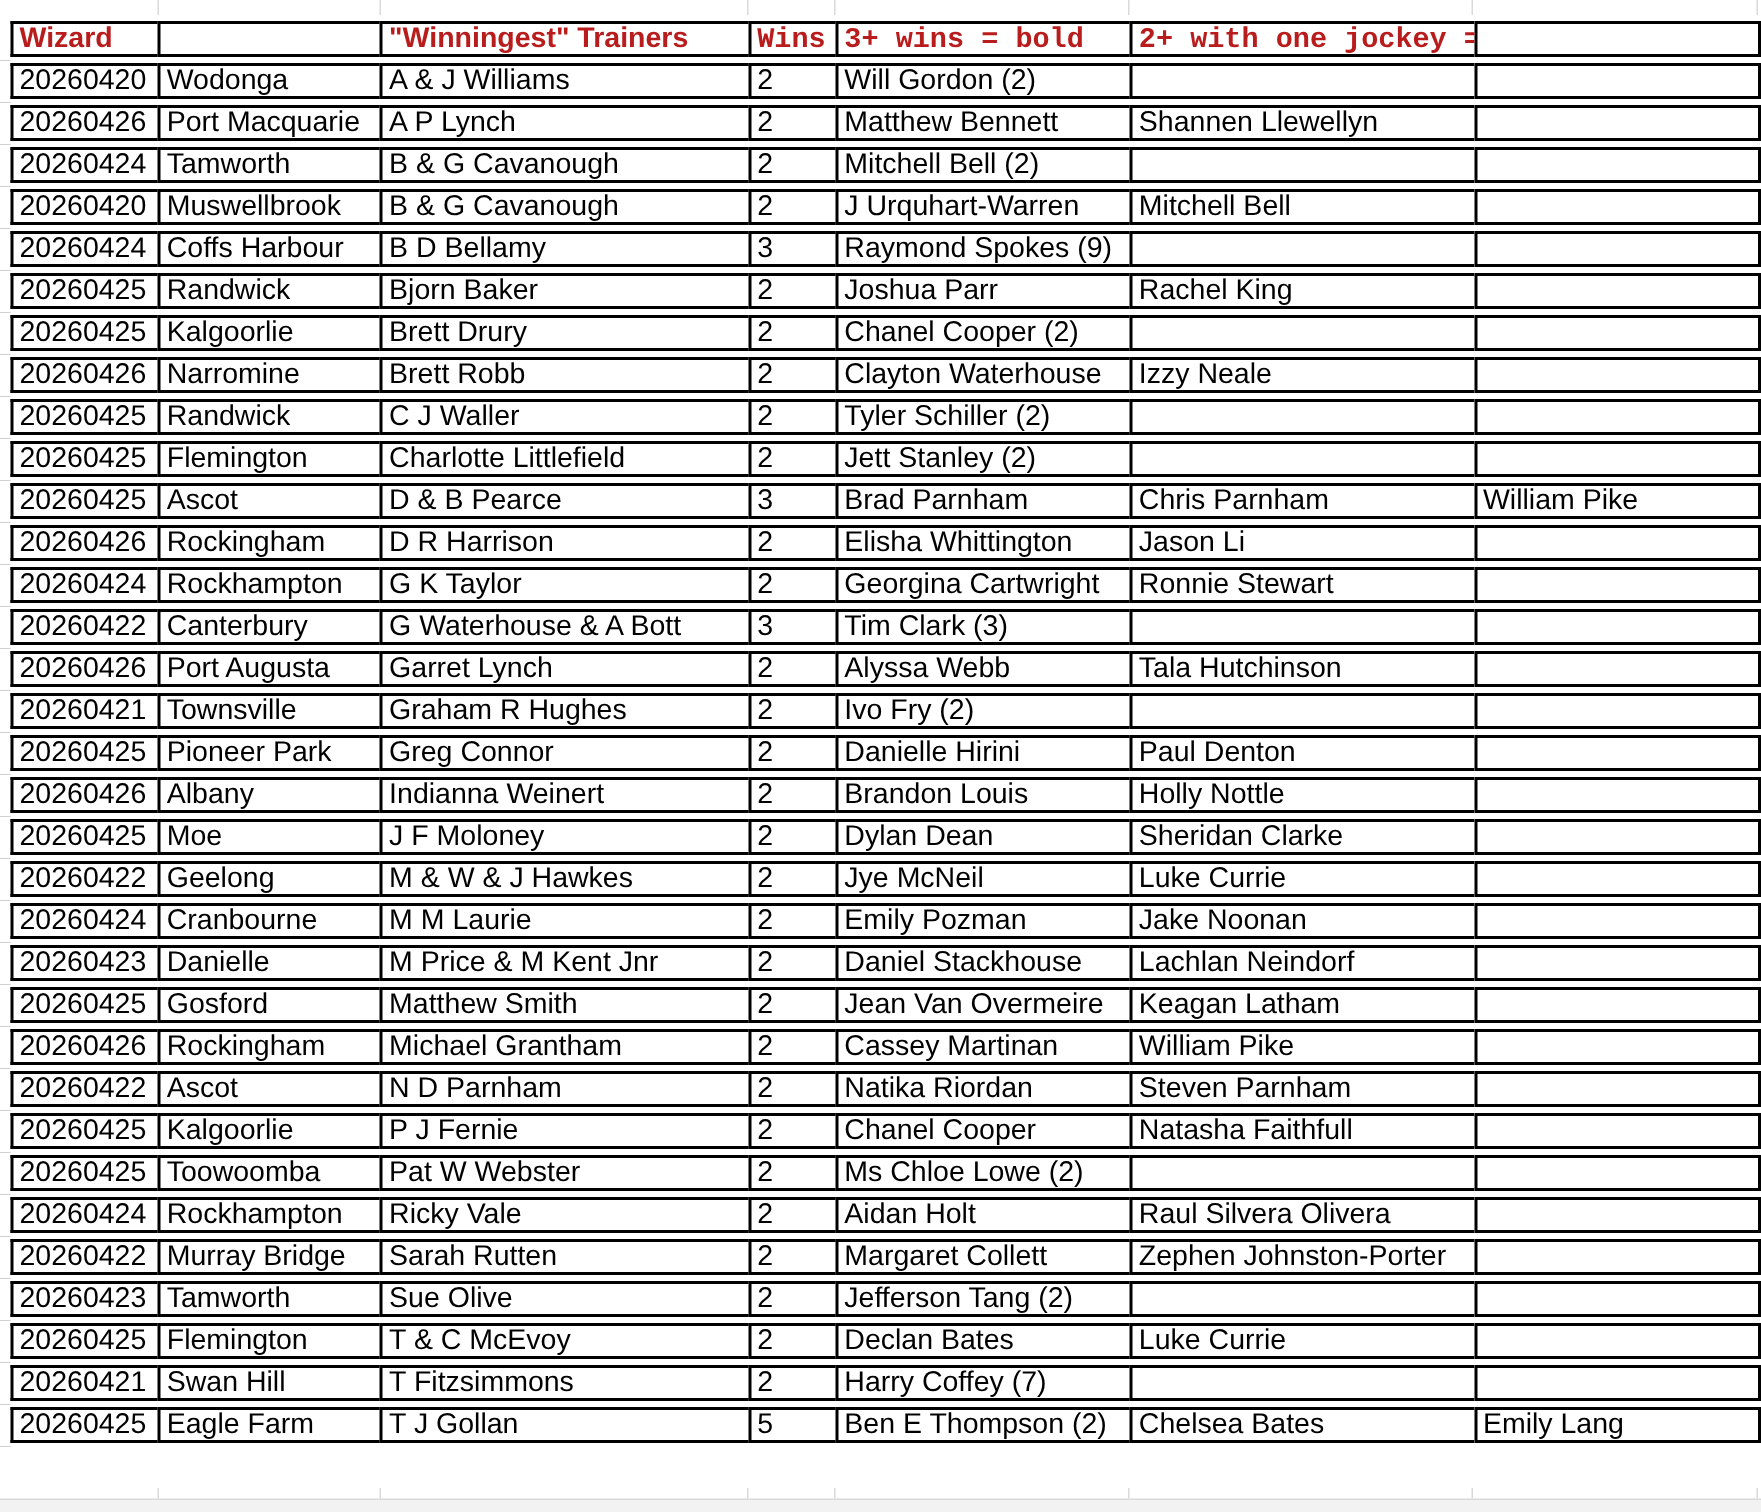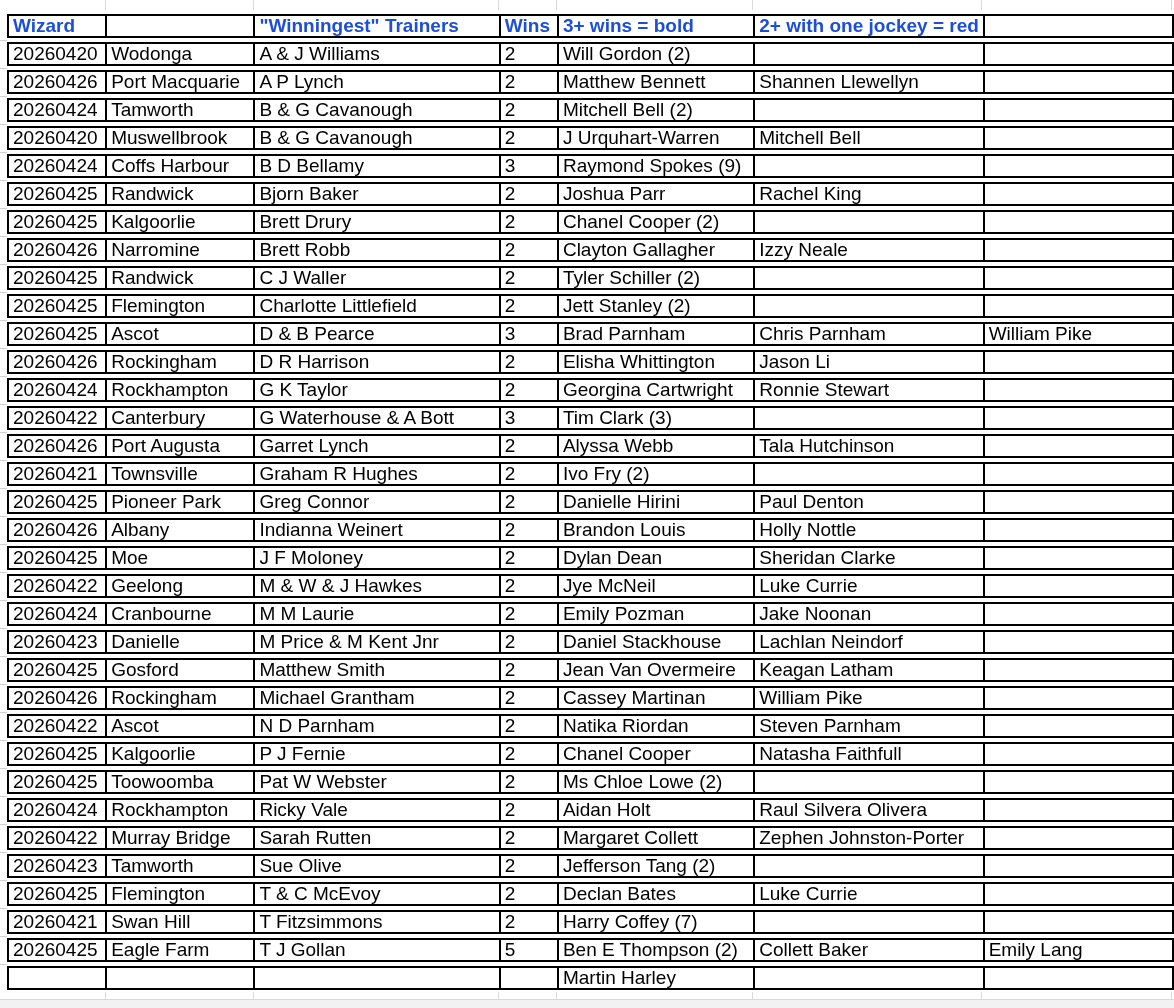--- a/index.html
+++ b/index.html
@@ -23,24 +23,24 @@
     border-collapse:separate;border-spacing:0 4px;
     table-layout:fixed;width:1167px;
   }
   .sheet th,.sheet td{
     box-sizing:border-box;height:24px;overflow:hidden;white-space:nowrap;
     border-top:2px solid #000;border-bottom:2px solid #000;border-left:2px solid #000;
     padding:0 4px;font-size:19px;line-height:20px;color:#000;background:#fff;
     text-align:left;font-weight:normal;
   }
   .sheet th.last,.sheet td.last{border-right:2px solid #000;}
-  .sheet th{font-weight:bold;color:#1d4ed8;}
+  .sheet th{font-weight:bold;color:#b91c1c;}
   .hdr-left{text-align:left;}
   .hdr-right{text-align:right;padding-right:6px;}
-  .hdr-center{text-align:center;}
+  .hdr-center{text-align:center;font-family:Liberation Mono, monospace;}
   .wins{text-align:center;}
   .red{color:#ff0000;}
   .bold{font-weight:bold;margin-left:24px;}
 </style>
 </head>
 <body>
 
 <div class="stub top" style="left:105px"></div>
 <div class="stub top" style="left:253px"></div>
 <div class="stub top" style="left:498px"></div>
@@ -143,21 +143,21 @@
     <td class="wins red">2</td>
     <td class="red">Chanel Cooper (2)</td>
     <td></td>
     <td class="last"></td>
   </tr>
       <tr>
     <td>20260426</td>
     <td>Narromine</td>
     <td class="">Brett Robb</td>
     <td class="wins">2</td>
-    <td>Clayton Gallagher</td>
+    <td>Clayton Waterhouse</td>
     <td>Izzy Neale</td>
     <td class="last"></td>
   </tr>
       <tr>
     <td>20260425</td>
     <td>Randwick</td>
     <td class="red">C J Waller</td>
     <td class="wins red">2</td>
     <td class="red">Tyler Schiller (2)</td>
     <td></td>
@@ -369,26 +369,17 @@
     <td class="red">Harry Coffey (7)</td>
     <td></td>
     <td class="last"></td>
   </tr>
       <tr>
     <td>20260425</td>
     <td>Eagle Farm</td>
     <td class="red bold">T J Gollan</td>
     <td class="wins red bold">5</td>
     <td class="red">Ben E Thompson (2)</td>
-    <td>Collett Baker</td>
+    <td>Chelsea Bates</td>
     <td class="last">Emily Lang</td>
-  </tr>
-      <tr>
-    <td></td>
-    <td></td>
-    <td class=""></td>
-    <td class="wins"></td>
-    <td>Martin Harley</td>
-    <td></td>
-    <td class="last"></td>
   </tr>
     </tbody>
 </table>
 
 </body></html>

